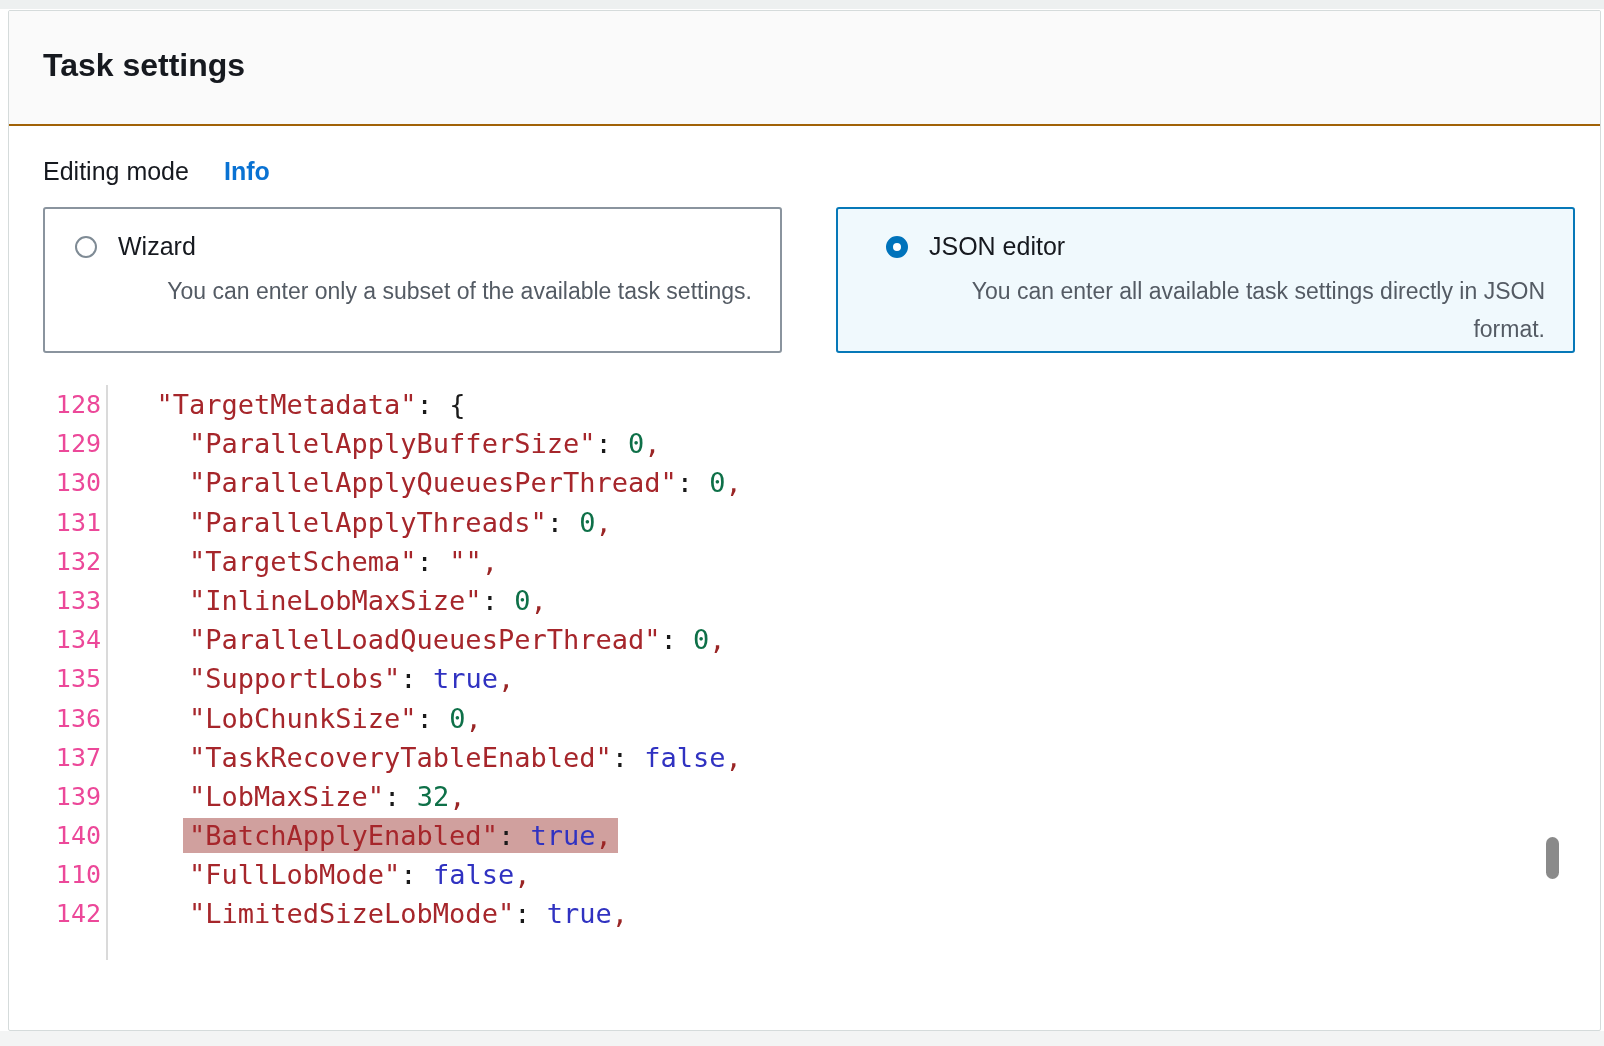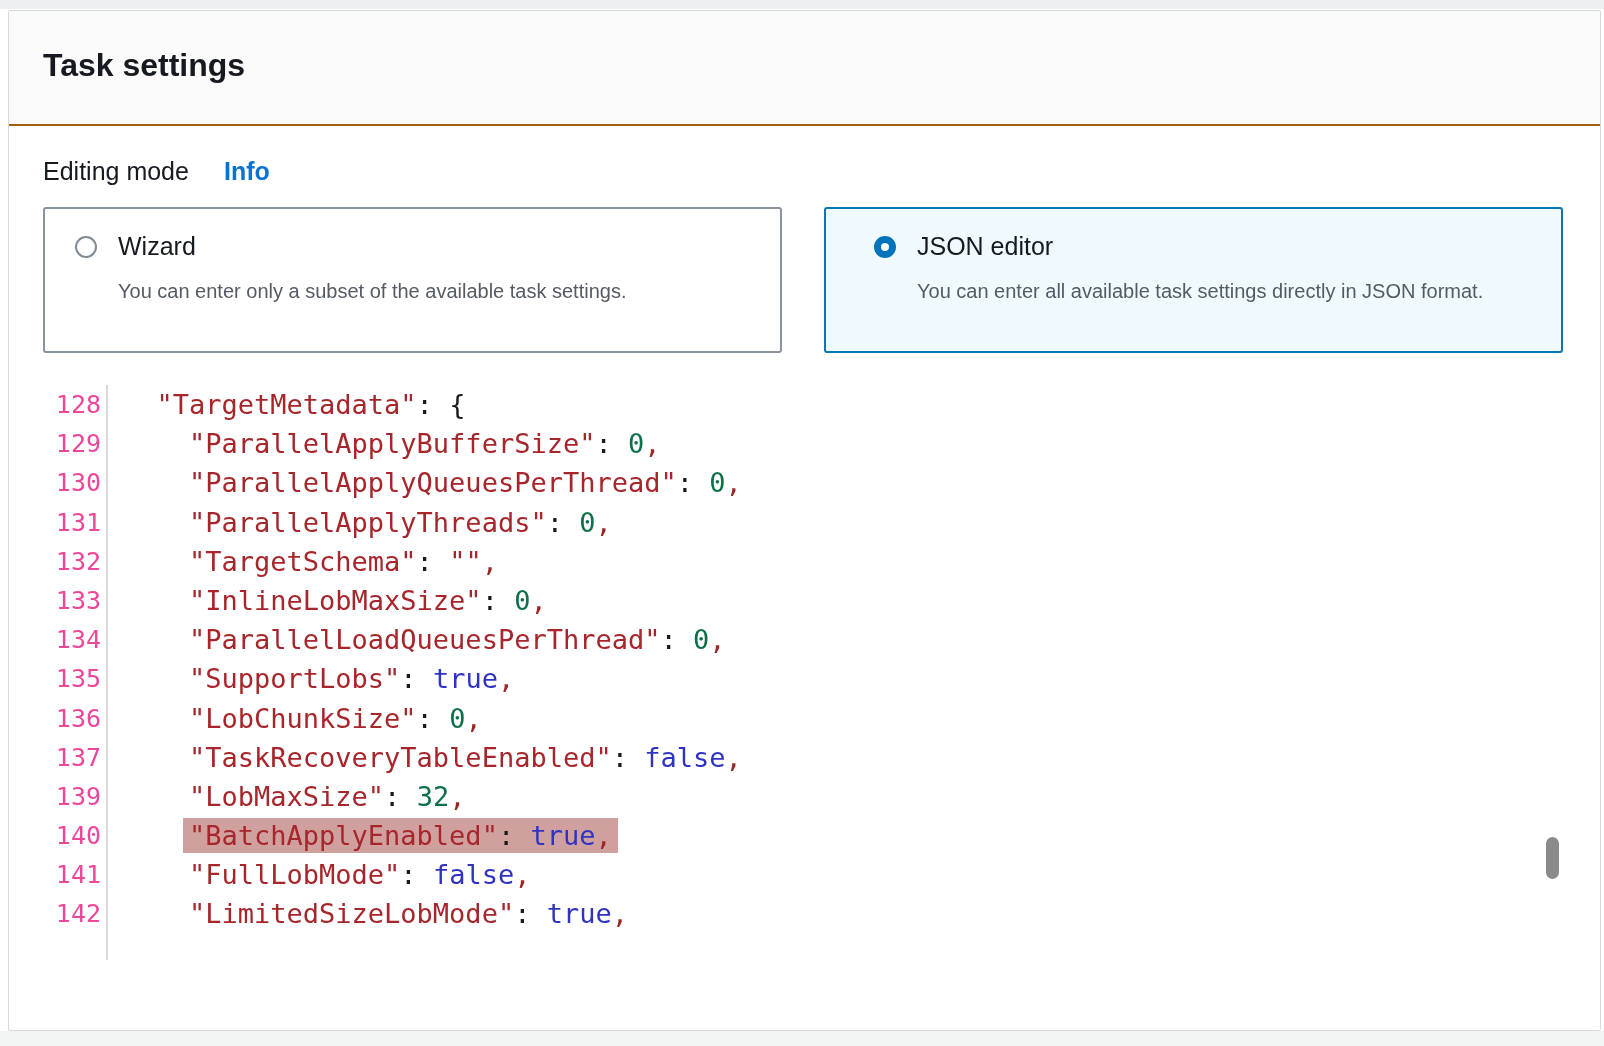--- a/index.html
+++ b/index.html
@@ -16,32 +16,32 @@
   }
   .card-header{
     height:115px;box-sizing:border-box;background:#fafafa;border-bottom:2px solid #a16207;
     padding:36px 0 0 34px;
   }
   .card-title{font-size:32px;font-weight:700;color:#16191f;}
 
   .editing-row{position:absolute;left:34px;top:146px;font-size:25px;color:#16191f;}
   .info-link{color:#0972d3;font-weight:700;margin-left:35px;text-decoration:none;cursor:pointer;}
 
-  .options-row{position:absolute;left:34px;top:196px;display:flex;gap:42px;}
+  .options-row{position:absolute;left:34px;top:196px;display:flex;gap:54px;}
   .option-card{
     width:739px;height:146px;box-sizing:border-box;border:2px solid #8a949e;border-radius:3px;
     background:#ffffff;padding:23px 28px 0 30px;cursor:pointer;
   }
   .option-card.selected{border-color:#0678b8;background:#f0f9fd;padding-left:48px;}
   .option-head{display:flex;align-items:center;}
   .radio{width:22px;height:22px;border-radius:50%;box-sizing:border-box;flex:0 0 auto;background:#fff;}
   .radio.off{border:2px solid #7f8b95;}
   .radio.on{border:7px solid #0073bb;}
   .option-title{font-size:25px;color:#16191f;margin-left:21px;}
-  .option-desc{margin:11px 0 0 43px;font-size:20px;color:#545b64;line-height:38px;max-width:620px;}
+  .option-desc{margin:11px 0 0 60px;font-size:23px;color:#545b64;line-height:38px;max-width:620px;text-align:right;}
 
   .editor{position:absolute;left:0;top:374px;width:1520px;cursor:text;}
   .code-line{display:flex;height:39.2px;line-height:39.2px;font-family:"DejaVu Sans Mono",monospace;font-size:27px;white-space:pre;}
   .code-line .ln{
     width:92px;flex:0 0 auto;text-align:right;color:#ec4899;font-size:25px;
     padding-right:5px;border-right:2px solid #dadada;
   }
   .code-line .code{padding-left:16px;}
   .code-line.tail{height:26px;}
   .tok-str{color:#a6262b;}
@@ -97,21 +97,21 @@
       <div class="code-line"><span class="ln">130</span><span class="code">    <span><span class="tok-str">"ParallelApplyQueuesPerThread"</span><span class="tok-punct">:</span> <span class="tok-num">0</span><span class="tok-comma">,</span></span></span></div>
       <div class="code-line"><span class="ln">131</span><span class="code">    <span><span class="tok-str">"ParallelApplyThreads"</span><span class="tok-punct">:</span> <span class="tok-num">0</span><span class="tok-comma">,</span></span></span></div>
       <div class="code-line"><span class="ln">132</span><span class="code">    <span><span class="tok-str">"TargetSchema"</span><span class="tok-punct">:</span> <span class="tok-str">""</span><span class="tok-comma">,</span></span></span></div>
       <div class="code-line"><span class="ln">133</span><span class="code">    <span><span class="tok-str">"InlineLobMaxSize"</span><span class="tok-punct">:</span> <span class="tok-num">0</span><span class="tok-comma">,</span></span></span></div>
       <div class="code-line"><span class="ln">134</span><span class="code">    <span><span class="tok-str">"ParallelLoadQueuesPerThread"</span><span class="tok-punct">:</span> <span class="tok-num">0</span><span class="tok-comma">,</span></span></span></div>
       <div class="code-line"><span class="ln">135</span><span class="code">    <span><span class="tok-str">"SupportLobs"</span><span class="tok-punct">:</span> <span class="tok-bool">true</span><span class="tok-comma">,</span></span></span></div>
       <div class="code-line"><span class="ln">136</span><span class="code">    <span><span class="tok-str">"LobChunkSize"</span><span class="tok-punct">:</span> <span class="tok-num">0</span><span class="tok-comma">,</span></span></span></div>
       <div class="code-line"><span class="ln">137</span><span class="code">    <span><span class="tok-str">"TaskRecoveryTableEnabled"</span><span class="tok-punct">:</span> <span class="tok-bool">false</span><span class="tok-comma">,</span></span></span></div>
       <div class="code-line"><span class="ln">139</span><span class="code">    <span><span class="tok-str">"LobMaxSize"</span><span class="tok-punct">:</span> <span class="tok-num">32</span><span class="tok-comma">,</span></span></span></div>
       <div class="code-line"><span class="ln">140</span><span class="code">    <span class="hl"><span class="tok-str">"BatchApplyEnabled"</span><span class="tok-punct">:</span> <span class="tok-bool">true</span><span class="tok-comma">,</span></span></span></div>
-      <div class="code-line"><span class="ln">141</span><span class="code">    <span><span class="tok-str">"FullLobMode"</span><span class="tok-punct">:</span> <span class="tok-bool">false</span><span class="tok-comma">,</span></span></span></div>
+      <div class="code-line"><span class="ln">110</span><span class="code">    <span><span class="tok-str">"FullLobMode"</span><span class="tok-punct">:</span> <span class="tok-bool">false</span><span class="tok-comma">,</span></span></span></div>
       <div class="code-line"><span class="ln">142</span><span class="code">    <span><span class="tok-str">"LimitedSizeLobMode"</span><span class="tok-punct">:</span> <span class="tok-bool">true</span><span class="tok-comma">,</span></span></span></div>
       <div class="code-line tail"><span class="ln"></span></div>
     </div>
 
   <div class="scroll-thumb"></div>
 
 </div>
 
 <div class="bottom-strip"></div>
 

